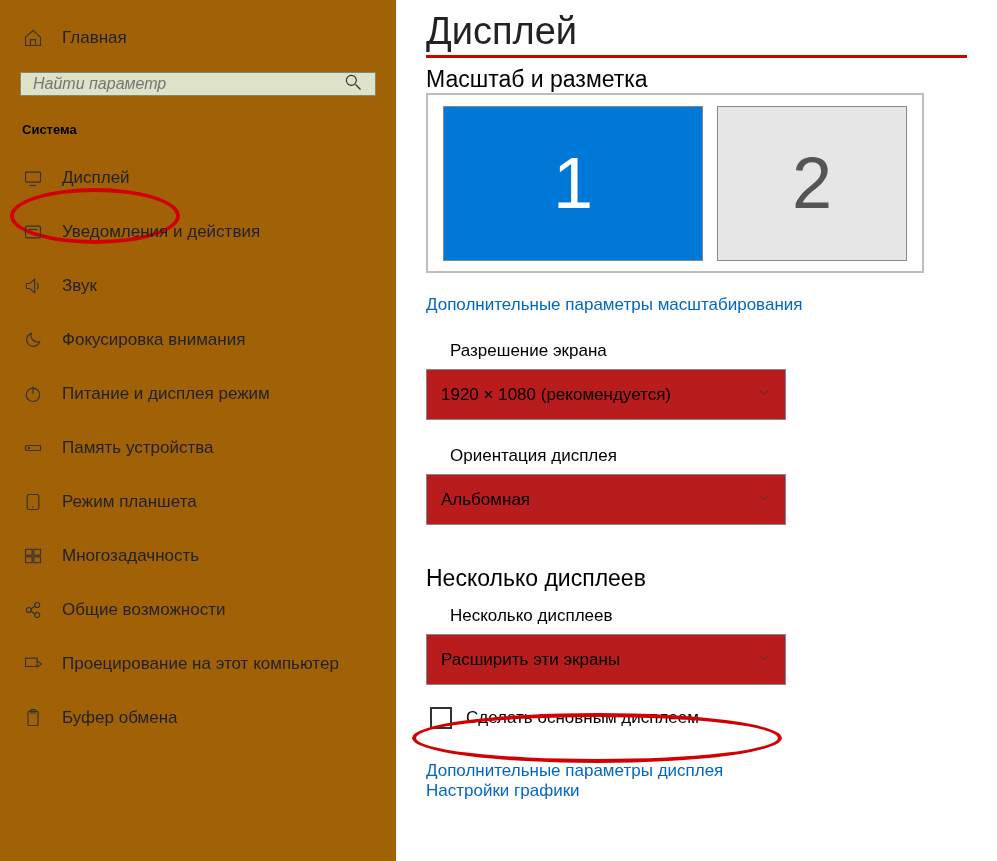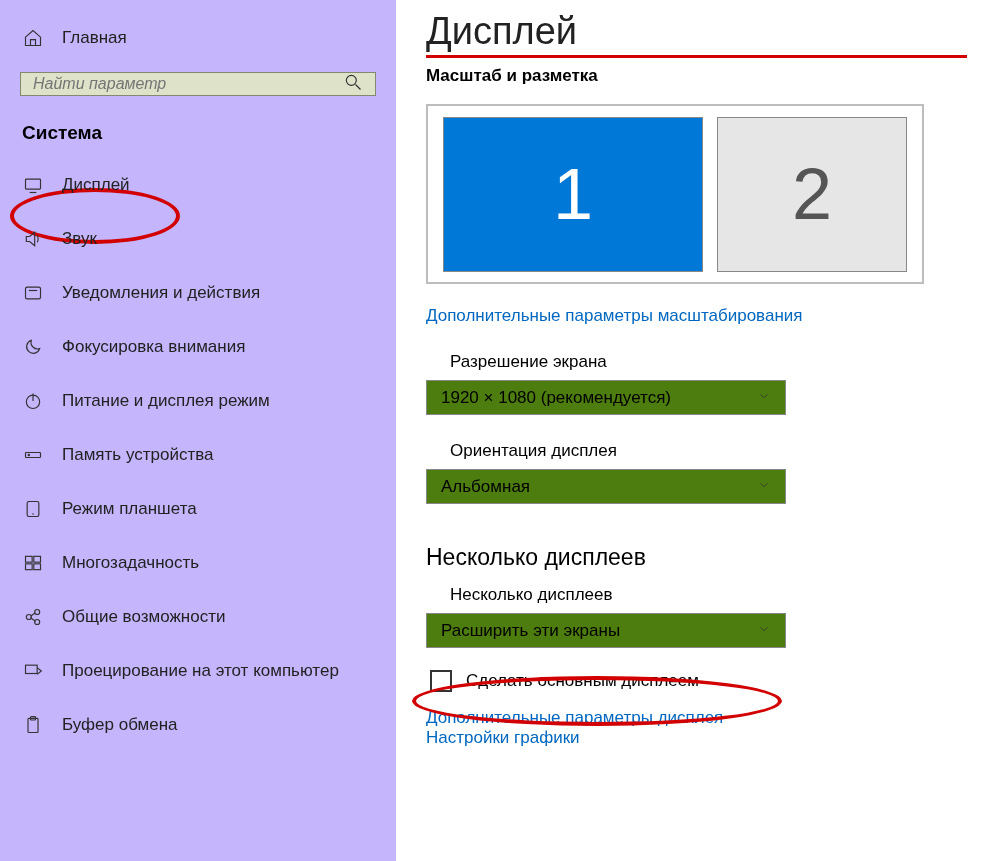--- a/index.html
+++ b/index.html
@@ -1,19 +1,19 @@
 <!DOCTYPE html>
 <html><head>
 <meta charset="utf-8">
 <style>
   * { box-sizing: border-box; margin: 0; padding: 0; font-family: "Segoe UI", Arial, sans-serif; }
   body { width: 997px; height: 861px; display: flex; background: #fff; overflow: hidden; }
   .sidebar {
     width: 396px;
-    background: #c4b5fd;
+    background: #a16207;
     padding-top: 18px;
     position: relative;
   }
   .home-row {
     display: flex; align-items: center;
     padding: 10px 22px 10px 22px;
     font-size: 17px;
     color: #222;
   }
   .home-row .icon { width: 22px; margin-right: 18px; display: flex; justify-content: center; }
@@ -24,68 +24,68 @@
     height: 24px;
     display: flex; align-items: center;
     padding: 0 12px;
     position: relative;
   }
   .search-box input {
     flex: 1; border: none; background: transparent; outline: none;
     font-size: 16px; color: #555; font-style: italic;
   }
   .search-box .search-ic { color: #3a3a3a; }
-  .section-label { font-weight: 600; font-size: 19px; padding: 8px 22px 14px 22px; }
+  .section-label { font-weight: 600; font-size: 13px; padding: 8px 22px 14px 22px; }
   .nav-item {
     display: flex; align-items: center;
     padding: 17px 22px;
     font-size: 17px; color: #222;
     cursor: default;
     position: relative;
   }
   .nav-item .icon { width: 22px; margin-right: 18px; display: flex; justify-content: center; align-items: center; color:#333; }
   .main {
     flex: 1;
     padding: 10px 30px 20px 30px;
     position: relative;
   }
   .page-title {
     font-size: 38px; font-weight: 300; color: #222;
     border-bottom: 3px solid #d20000;
     padding-bottom: 2px;
     display: block;
     margin-bottom: 8px;
   }
-  .subhead { font-size: 17px; font-weight: 700; margin-bottom: 18px; margin-top: 6px; }
+  .subhead { font-size: 23px; font-weight: 400; margin-top: 6px; }
   .displays-box {
     border: 2px solid #bdbdbd;
     width: 498px; height: 180px;
     background: #fff;
     display: flex; align-items: center; justify-content: center;
     gap: 14px;
     padding: 10px;
   }
   .disp {
     display: flex; align-items: center; justify-content: center;
     font-size: 72px; font-weight: 200;
     border: 1px solid #888;
   }
   .disp1 { width: 260px; height: 155px; background: #0078d7; color: #fff; }
   .disp2 { width: 190px; height: 155px; background: #e6e6e6; color: #555; }
   .link { color: #0067c0; font-size: 17px; margin-top: 22px; display: inline-block; }
   .link2 { color: #0067c0; font-size: 17px; display: block; }
   .field-label { font-size: 17px; margin-top: 26px; margin-bottom: 8px; margin-left: 24px; }
   .dropdown {
-    width: 360px; height: 35px;
+    width: 360px; height: 51px;
     border: 1px solid #888;
     display: flex; align-items: center;
     padding: 0 14px;
     font-size: 17px;
     justify-content: space-between;
-    background: #4d7c0f;
+    background: #b91c1c;
   }
   .chev { font-size: 14px; color: #444; }
   .subhead2 { font-size: 23px; margin-top: 40px; margin-bottom: 14px; }
   .checkbox-row { display: flex; align-items: center; margin-top: 22px; font-size: 17px; }
   .checkbox-row .cb { width: 22px; height: 22px; border: 2px solid #333; margin-right: 14px; margin-left:4px; }
 
   
   .ann-ellipse {
     position: absolute; border: 4px solid #d20000; border-radius: 50%;
     pointer-events: none;
@@ -126,35 +126,35 @@
           <rect x="3" y="5" width="18" height="12" rx="1"></rect>
           <line x1="8" y1="21" x2="16" y2="21"></line>
         </svg>
     </span>
     <span>Дисплей</span>
   </div>
 
   <div class="nav-item">
     <span class="icon">
       <svg class="icn" viewBox="0 0 24 24">
+          <rect x="3" y="5" width="18" height="14" rx="2"></rect>
+          <line x1="7" y1="9" x2="17" y2="9"></line>
+        </svg>
+    </span>
+    <span>Уведомления и действия</span>
+  </div>
+
+  <div class="nav-item">
+    <span class="icon">
+      <svg class="icn" viewBox="0 0 24 24">
           <path d="M4 9v6h4l6 5V4L8 9H4z"></path>
           <path d="M17 8c1.5 1.5 1.5 6.5 0 8"></path>
         </svg>
     </span>
     <span>Звук</span>
-  </div>
-
-  <div class="nav-item">
-    <span class="icon">
-      <svg class="icn" viewBox="0 0 24 24">
-          <rect x="3" y="5" width="18" height="14" rx="2"></rect>
-          <line x1="7" y1="9" x2="17" y2="9"></line>
-        </svg>
-    </span>
-    <span>Уведомления и действия</span>
   </div>
 
   <div class="nav-item">
     <span class="icon">
       <svg class="icn" viewBox="0 0 24 24">
           <path d="M20 14A8 8 0 0 1 10 4a8 8 0 1 0 10 10z"></path>
         </svg>
     </span>
     <span>Фокусировка внимания</span>
   </div>
@@ -284,15 +284,15 @@
   </div>
 
   <div style="position:relative; margin-top:4px;text-align:right;">
     <div class="ann-ellipse" style="left:-14px; top:6px; width:370px; height:50px;"></div>
     <div class="checkbox-row">
       <span class="cb"></span>
       <span>Сделать основным дисплеем</span>
     </div>
   </div>
 
-  <a class="link2" style="margin-top:16px">Дополнительные параметры дисплея</a>
+  <a class="link2" style="margin-top:32px">Дополнительные параметры дисплея</a>
   <a class="link2">Настройки графики</a>
 </div>
 
 </body></html>

